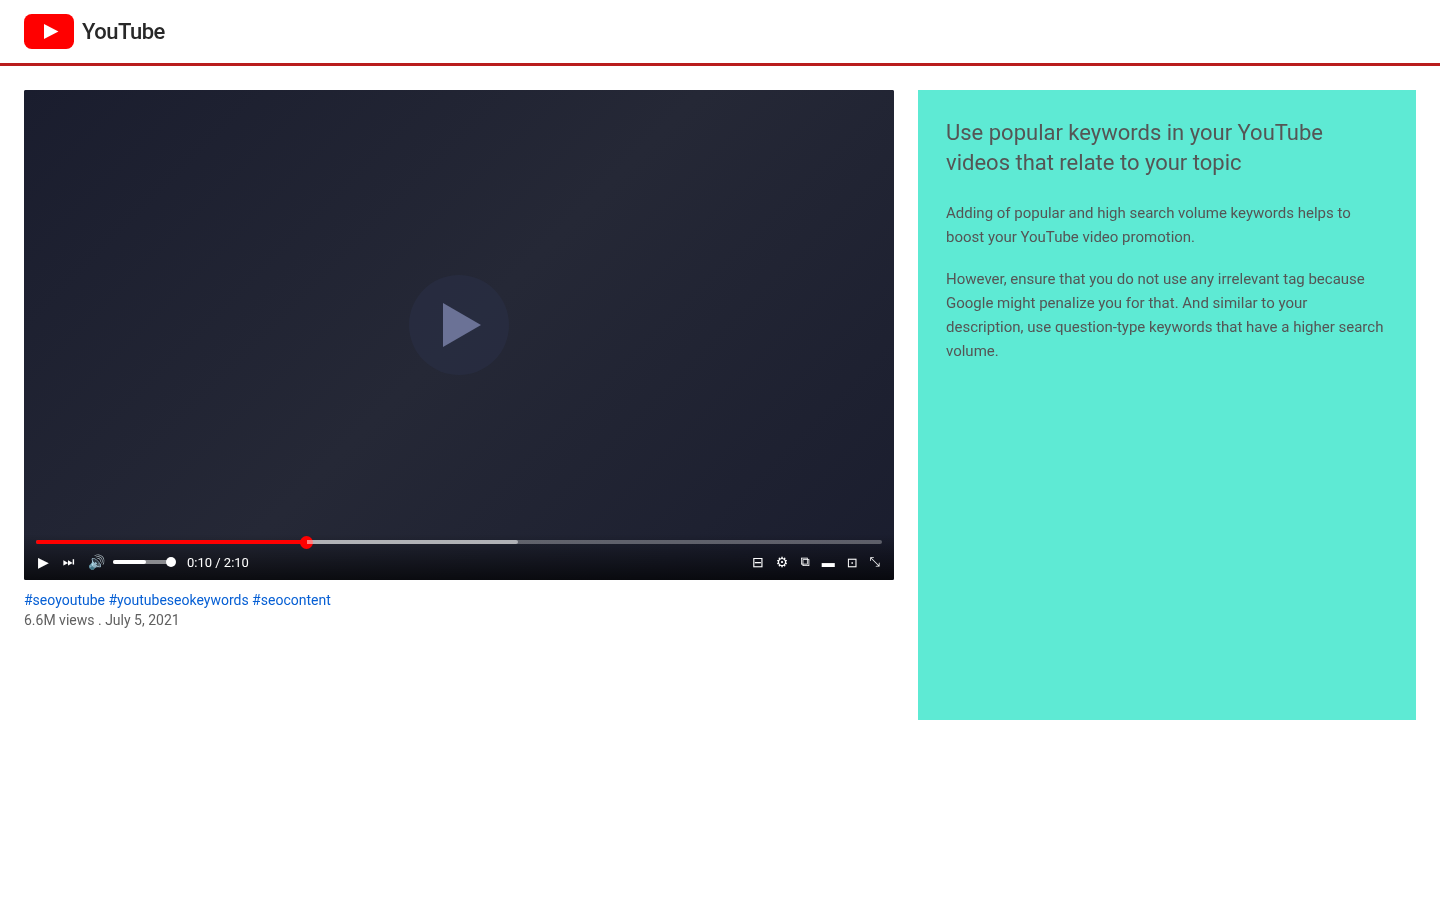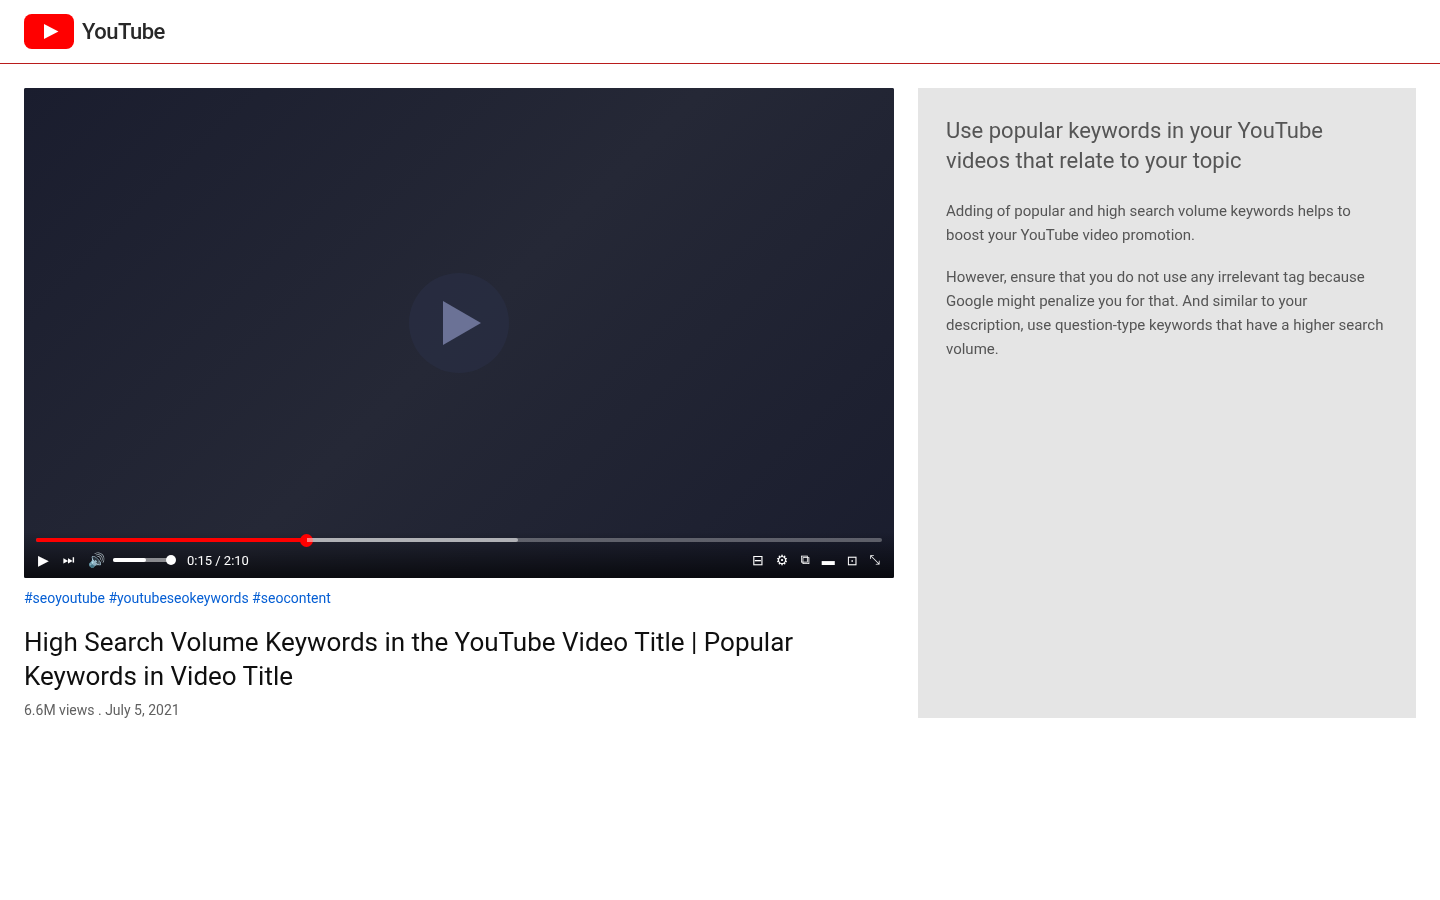--- a/index.html
+++ b/index.html
@@ -9,21 +9,21 @@
       color: #0f0f0f;
       width: 1440px;
       min-height: 900px;
     }
 
     
     .header {
       display: flex;
       align-items: center;
       padding: 14px 24px;
-      border-bottom: 1px solid #b91c1c;
+      border-bottom: 3px solid #b91c1c;
     }
     .logo-container {
       display: flex;
       align-items: center;
       gap: 8px;
     }
     .logo-icon {
       width: 50px;
       height: 35px;
     }
@@ -190,39 +190,39 @@
       top: -3px;
     }
 
     
     .video-info {
       padding: 12px 0 0 0;
     }
     .hashtags {
       color: #065fd4;
       font-size: 14px;
-      margin-bottom: 20px;
+      margin-bottom: 4px;
     }
     .video-title {
       font-size: 26px;
       font-weight: 400;
       color: #0f0f0f;
       line-height: 1.3;
       margin-bottom: 8px;
     }
     .video-meta {
       font-size: 14px;
       color: #606060;
     }
 
     
     .sidebar-panel {
       flex: 1;
       margin-left: 24px;
-      background: #e5e5e5;
+      background: #5eead4;
       padding: 28px 28px;
       min-height: 630px;
     }
     .sidebar-title {
       font-size: 22px;
       font-weight: 400;
       color: #555;
       line-height: 1.35;
       margin-bottom: 24px;
     }
@@ -287,37 +287,36 @@
             <button class="ctrl-btn icon-play">▶</button>
             <button class="ctrl-btn icon-skip">⏭</button>
             <div style="display:flex;align-items:center;gap:5px;">
               <button class="ctrl-btn icon-vol">🔊</button>
               <div class="volume-slider">
                 <div class="volume-fill">
                   <div class="volume-dot"></div>
                 </div>
               </div>
             </div>
-            <span class="time-display"><span>0:15</span> / <span>2:10</span></span>
+            <span class="time-display"><span>0:10</span> / <span>2:10</span></span>
           </div>
           <div class="controls-right">
             <button class="ctrl-btn icon-captions">⊟</button>
             <button class="ctrl-btn icon-settings">⚙</button>
             <button class="ctrl-btn icon-miniplayer">⧉</button>
             <button class="ctrl-btn icon-theater">▬</button>
             <button class="ctrl-btn icon-cast">⊡</button>
             <button class="ctrl-btn icon-fullscreen">⤡</button>
           </div>
         </div>
       </div>
     </div>
 
     <div class="video-info">
       <div class="hashtags">#seoyoutube #youtubeseokeywords #seocontent</div>
-      <h1 class="video-title">High Search Volume Keywords in the YouTube Video Title | Popular Keywords in Video Title</h1>
       <div class="video-meta">
         <span>6.6M views</span>
         <span> . </span>
         <span>July 5, 2021</span>
       </div>
     </div>
   </div>
 
   <div class="sidebar-panel">
     <h2 class="sidebar-title">Use popular keywords in your YouTube videos that relate to your topic</h2>

